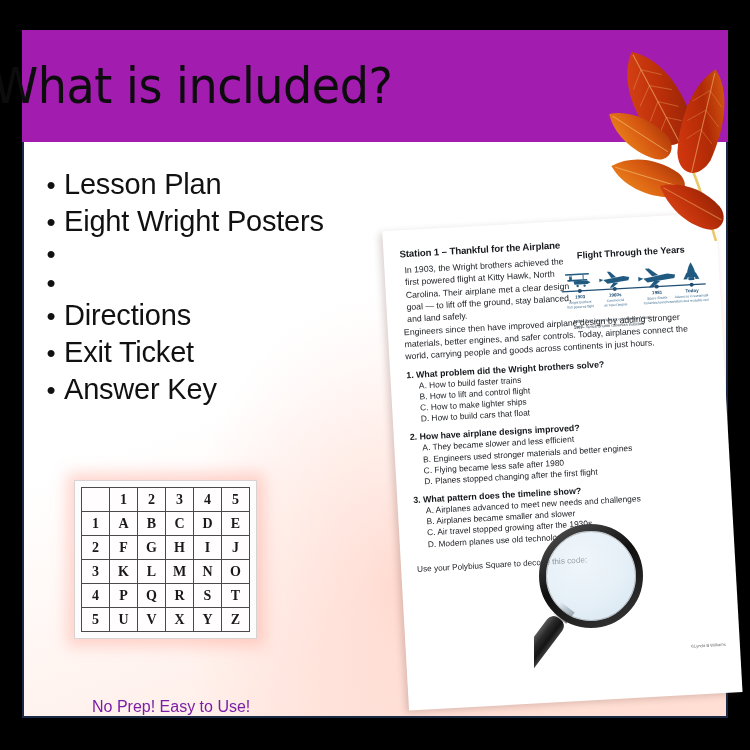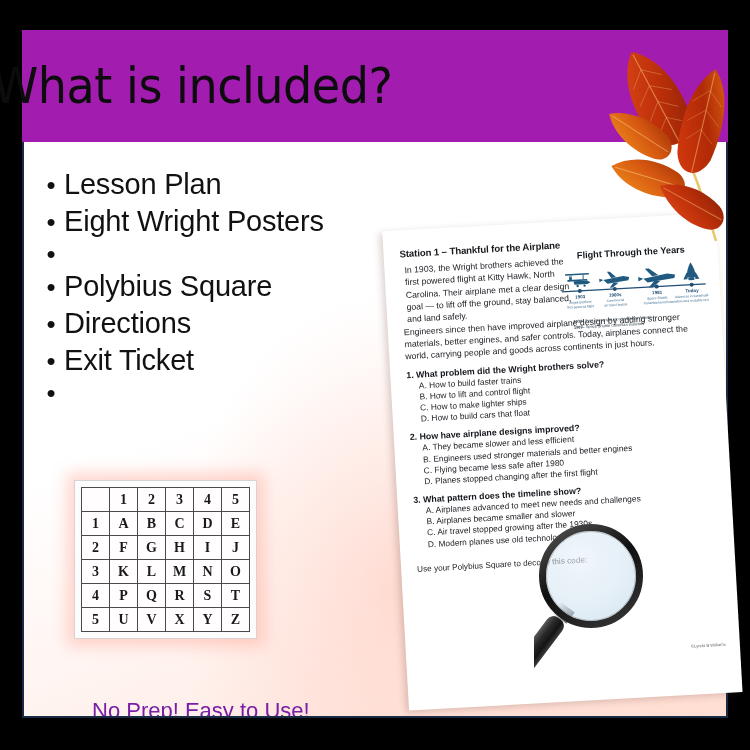--- a/index.html
+++ b/index.html
@@ -74,21 +74,21 @@
     border:1px solid #4a4a4a;
     text-align:center;vertical-align:middle;
     font-size:14px;font-weight:700;color:#1a1a1a;
     background:#fffdfd;
   }
   #polybius-table td.corner{border-color:#4a4a4a;}
 
   
   #tagline{
     position:absolute;left:68px;top:568px;
-    font-size:22px;color:#7a1ea8;font-weight:400;
+    font-size:16px;color:#7a1ea8;font-weight:400;
     white-space:nowrap;
   }
 
   
   #leaves{
     position:absolute;left:598px;top:36px;width:146px;height:215px;
     z-index:9;pointer-events:none;
   }
 
   
@@ -174,32 +174,32 @@
       </li>
       <li>
         <span class="bullet">•</span>
         <span class="btxt">Eight Wright Posters</span>
       </li>
       <li>
         <span class="bullet">•</span>
       </li>
       <li>
         <span class="bullet">•</span>
-        <span class="btxt">Polybius Square</span>
       </li>
       <li>
         <span class="bullet">•</span>
         <span class="btxt">Directions</span>
       </li>
       <li>
         <span class="bullet">•</span>
         <span class="btxt">Exit Ticket</span>
       </li>
       <li>
         <span class="bullet">•</span>
+        <span class="btxt">Answer Key</span>
       </li>
     </ul>
 
     <div id="polybius-wrap">
       <table id="polybius-table">
         <tbody>
             <tr>
           <td class="corner"></td>
           <td>1</td>
           <td>2</td>

